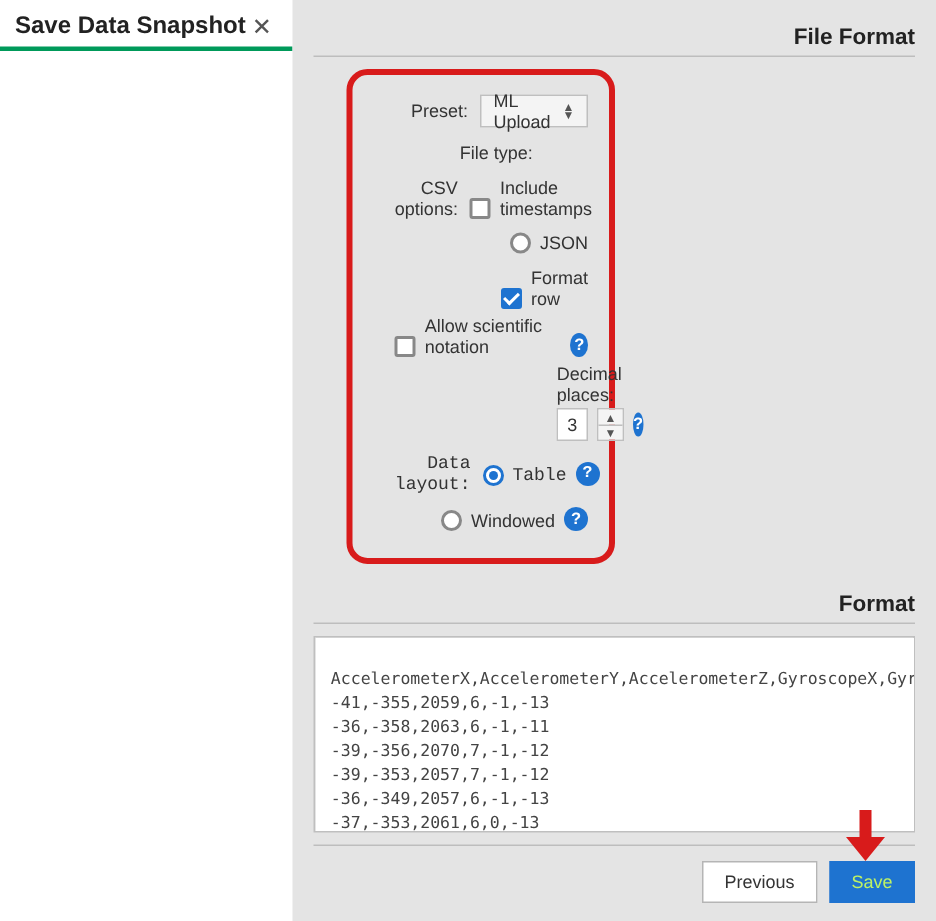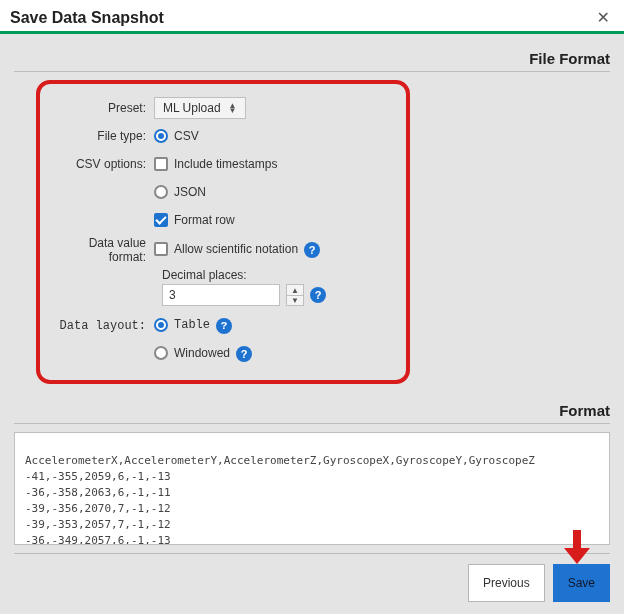--- a/index.html
+++ b/index.html
@@ -7,21 +7,21 @@
     margin: 0; padding: 0;
     width: 624px; height: 614px;
     font-family: "Segoe UI", Arial, sans-serif;
     font-size: 13px;
     color: #333;
     background: #fff;
     overflow: hidden;
   }
   .dialog {
     width: 624px; height: 614px;
-    display: flex; flex-direction: column;
+    display: flex; flex-direction: row;
   }
   .titlebar {
     height: 34px;
     display: flex; align-items: center;
     padding: 4px 10px 0 10px;
     border-bottom: 3px solid #009a5a;
   }
   .titlebar .title {
     font-size: 16px; font-weight: 600; color: #222;
     flex: 1;
@@ -43,37 +43,37 @@
     text-align: right;
   }
   .section-rule {
     border: none; border-top: 1px solid #bdbdbd;
     margin: 0 0 8px 0;
   }
   .highlight-box {
     position: relative;
     border: 4px solid #d81b1b;
     border-radius: 14px;
-    padding: 12px 14px 10px 14px;
+    padding: 12px 14px 10px 28px;
     margin: 0 200px 16px 22px;
   }
   .form-row {
     display: flex; align-items: center;
     min-height: 24px;
     margin-bottom: 4px;
   }
   .form-label {
     width: 100px;
     text-align: right;
     padding-right: 8px;
     font-size: 12px; color: #333;
   }
   .form-ctrl {
     flex: 1;
-    display: flex; align-items: flex-start; gap: 6px;
+    display: flex; align-items: flex-end; gap: 6px;
     font-size: 12px;
   }
   .preset-select {
     display: inline-flex; align-items: center;
     border: 1px solid #bfbfbf; background: #f4f4f4;
     height: 22px; padding: 0 8px; gap: 8px;
     font-size: 12px; color: #333;
     cursor: pointer;
   }
   .sel-caret {
@@ -149,27 +149,27 @@
     border: none; border-top: 1px solid #bdbdbd;
     margin: 8px 0 10px 0;
   }
   .footer {
     display: flex; justify-content: flex-end; align-items: center;
     gap: 8px;
     padding-bottom: 12px;
     position: relative;
   }
   .btn {
-    height: 38px; padding: 0 14px;
+    height: 28px; padding: 0 14px;
     border: 1px solid #b5b5b5; background: #fff;
     font-size: 12px; color: #333;
     cursor: pointer;
   }
   .btn.primary {
-    background: #1e73d0; border-color: #1e73d0; color: #0f172a;
+    background: #1e73d0; border-color: #1e73d0; color: #bef264;
   }
   .arrow-down {
     position: absolute;
     right: 20px;
     top: -34px;
     pointer-events: none;
   }
   .arrow-down svg { display: block; }
 </style>
 </head>
@@ -197,24 +197,20 @@
             <span class="sel-caret">
                 <span>▲</span>
                 <span>▼</span>
               </span>
           </div>
         </div>
       </div>
 
       <div class="form-row">
         <div class="form-label">File type:</div>
-        <div class="form-ctrl">
-          <span class="radio selected"></span>
-          <span class="opt-label">CSV</span>
-        </div>
       </div>
       <div class="form-row">
         <div class="form-label">CSV options:</div>
         <div class="form-ctrl">
           <span class="check"></span>
           <span class="opt-label">Include timestamps</span>
         </div>
       </div>
 
       <div class="form-row">
@@ -226,21 +222,20 @@
       </div>
       <div class="form-row">
         <div class="form-label"></div>
         <div class="form-ctrl">
           <span class="check checked"></span>
           <span class="opt-label">Format row</span>
         </div>
       </div>
 
       <div class="form-row">
-        <div class="form-label">Data value format:</div>
         <div class="form-ctrl">
           <span class="check"></span>
           <span class="opt-label">Allow scientific notation</span>
           <span class="help">?</span>
         </div>
       </div>
 
       <div class="sublabel">Decimal places:</div>
       <div class="num-row">
         <div class="num-input">3</div>

